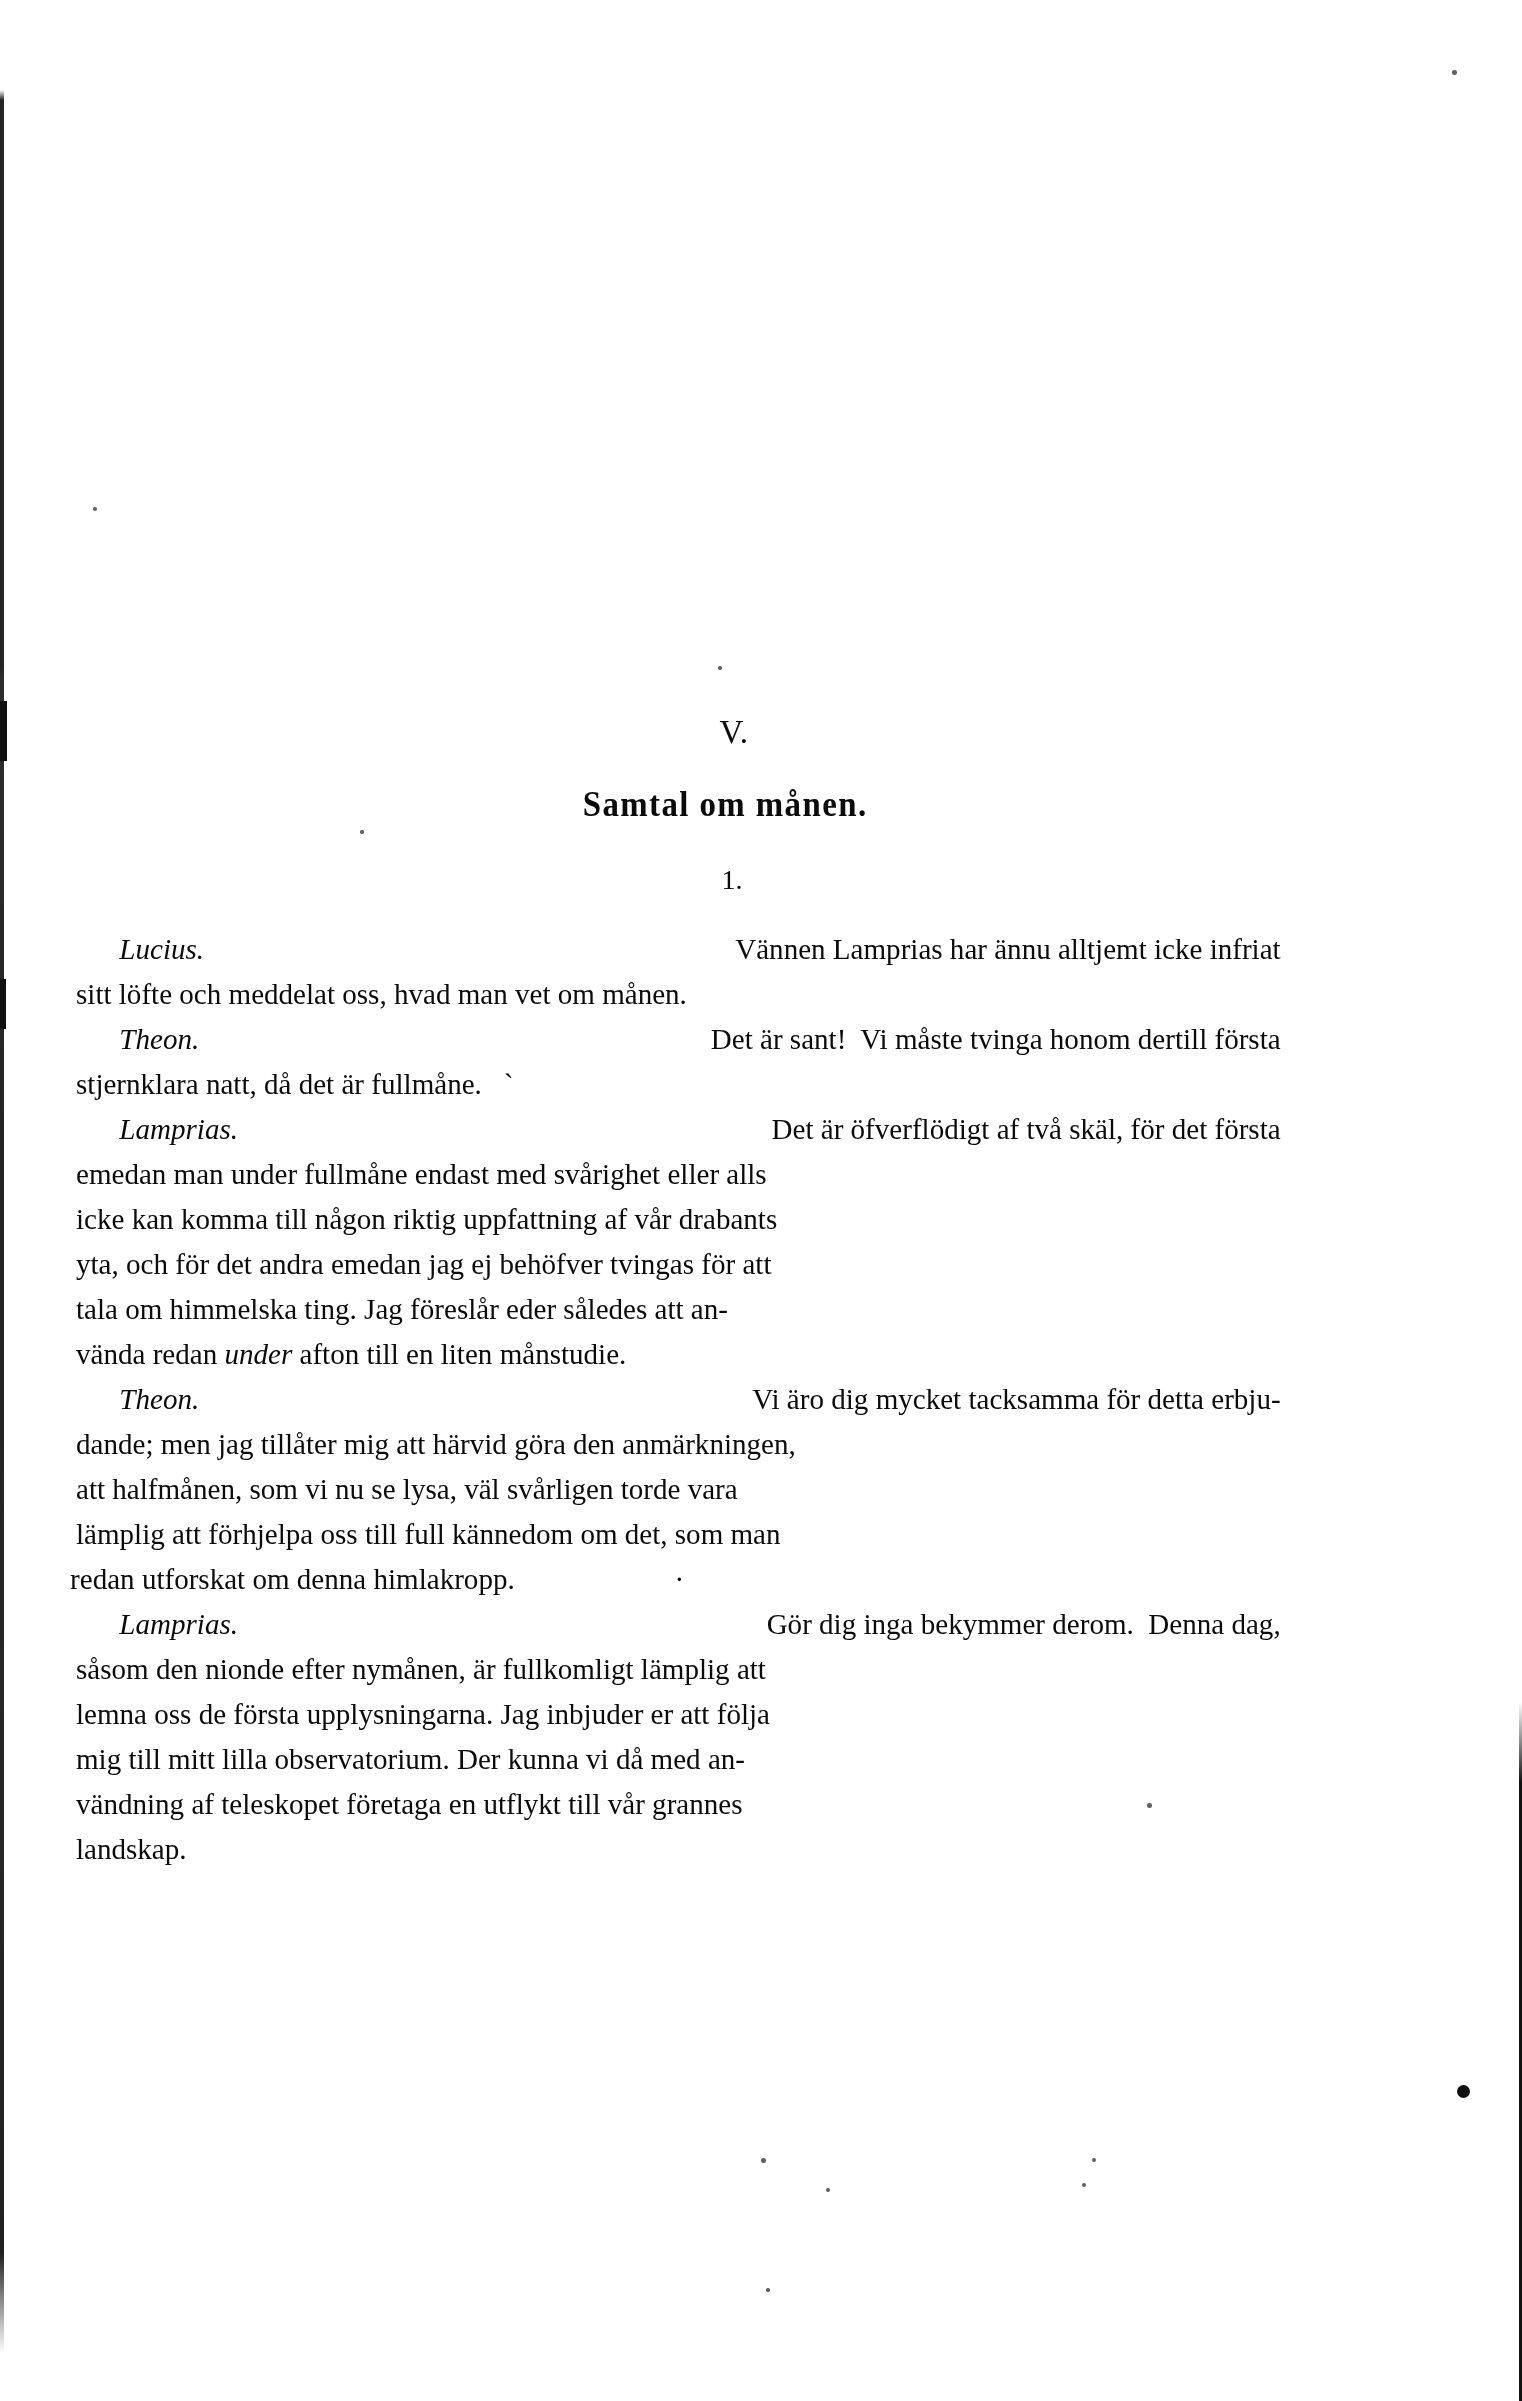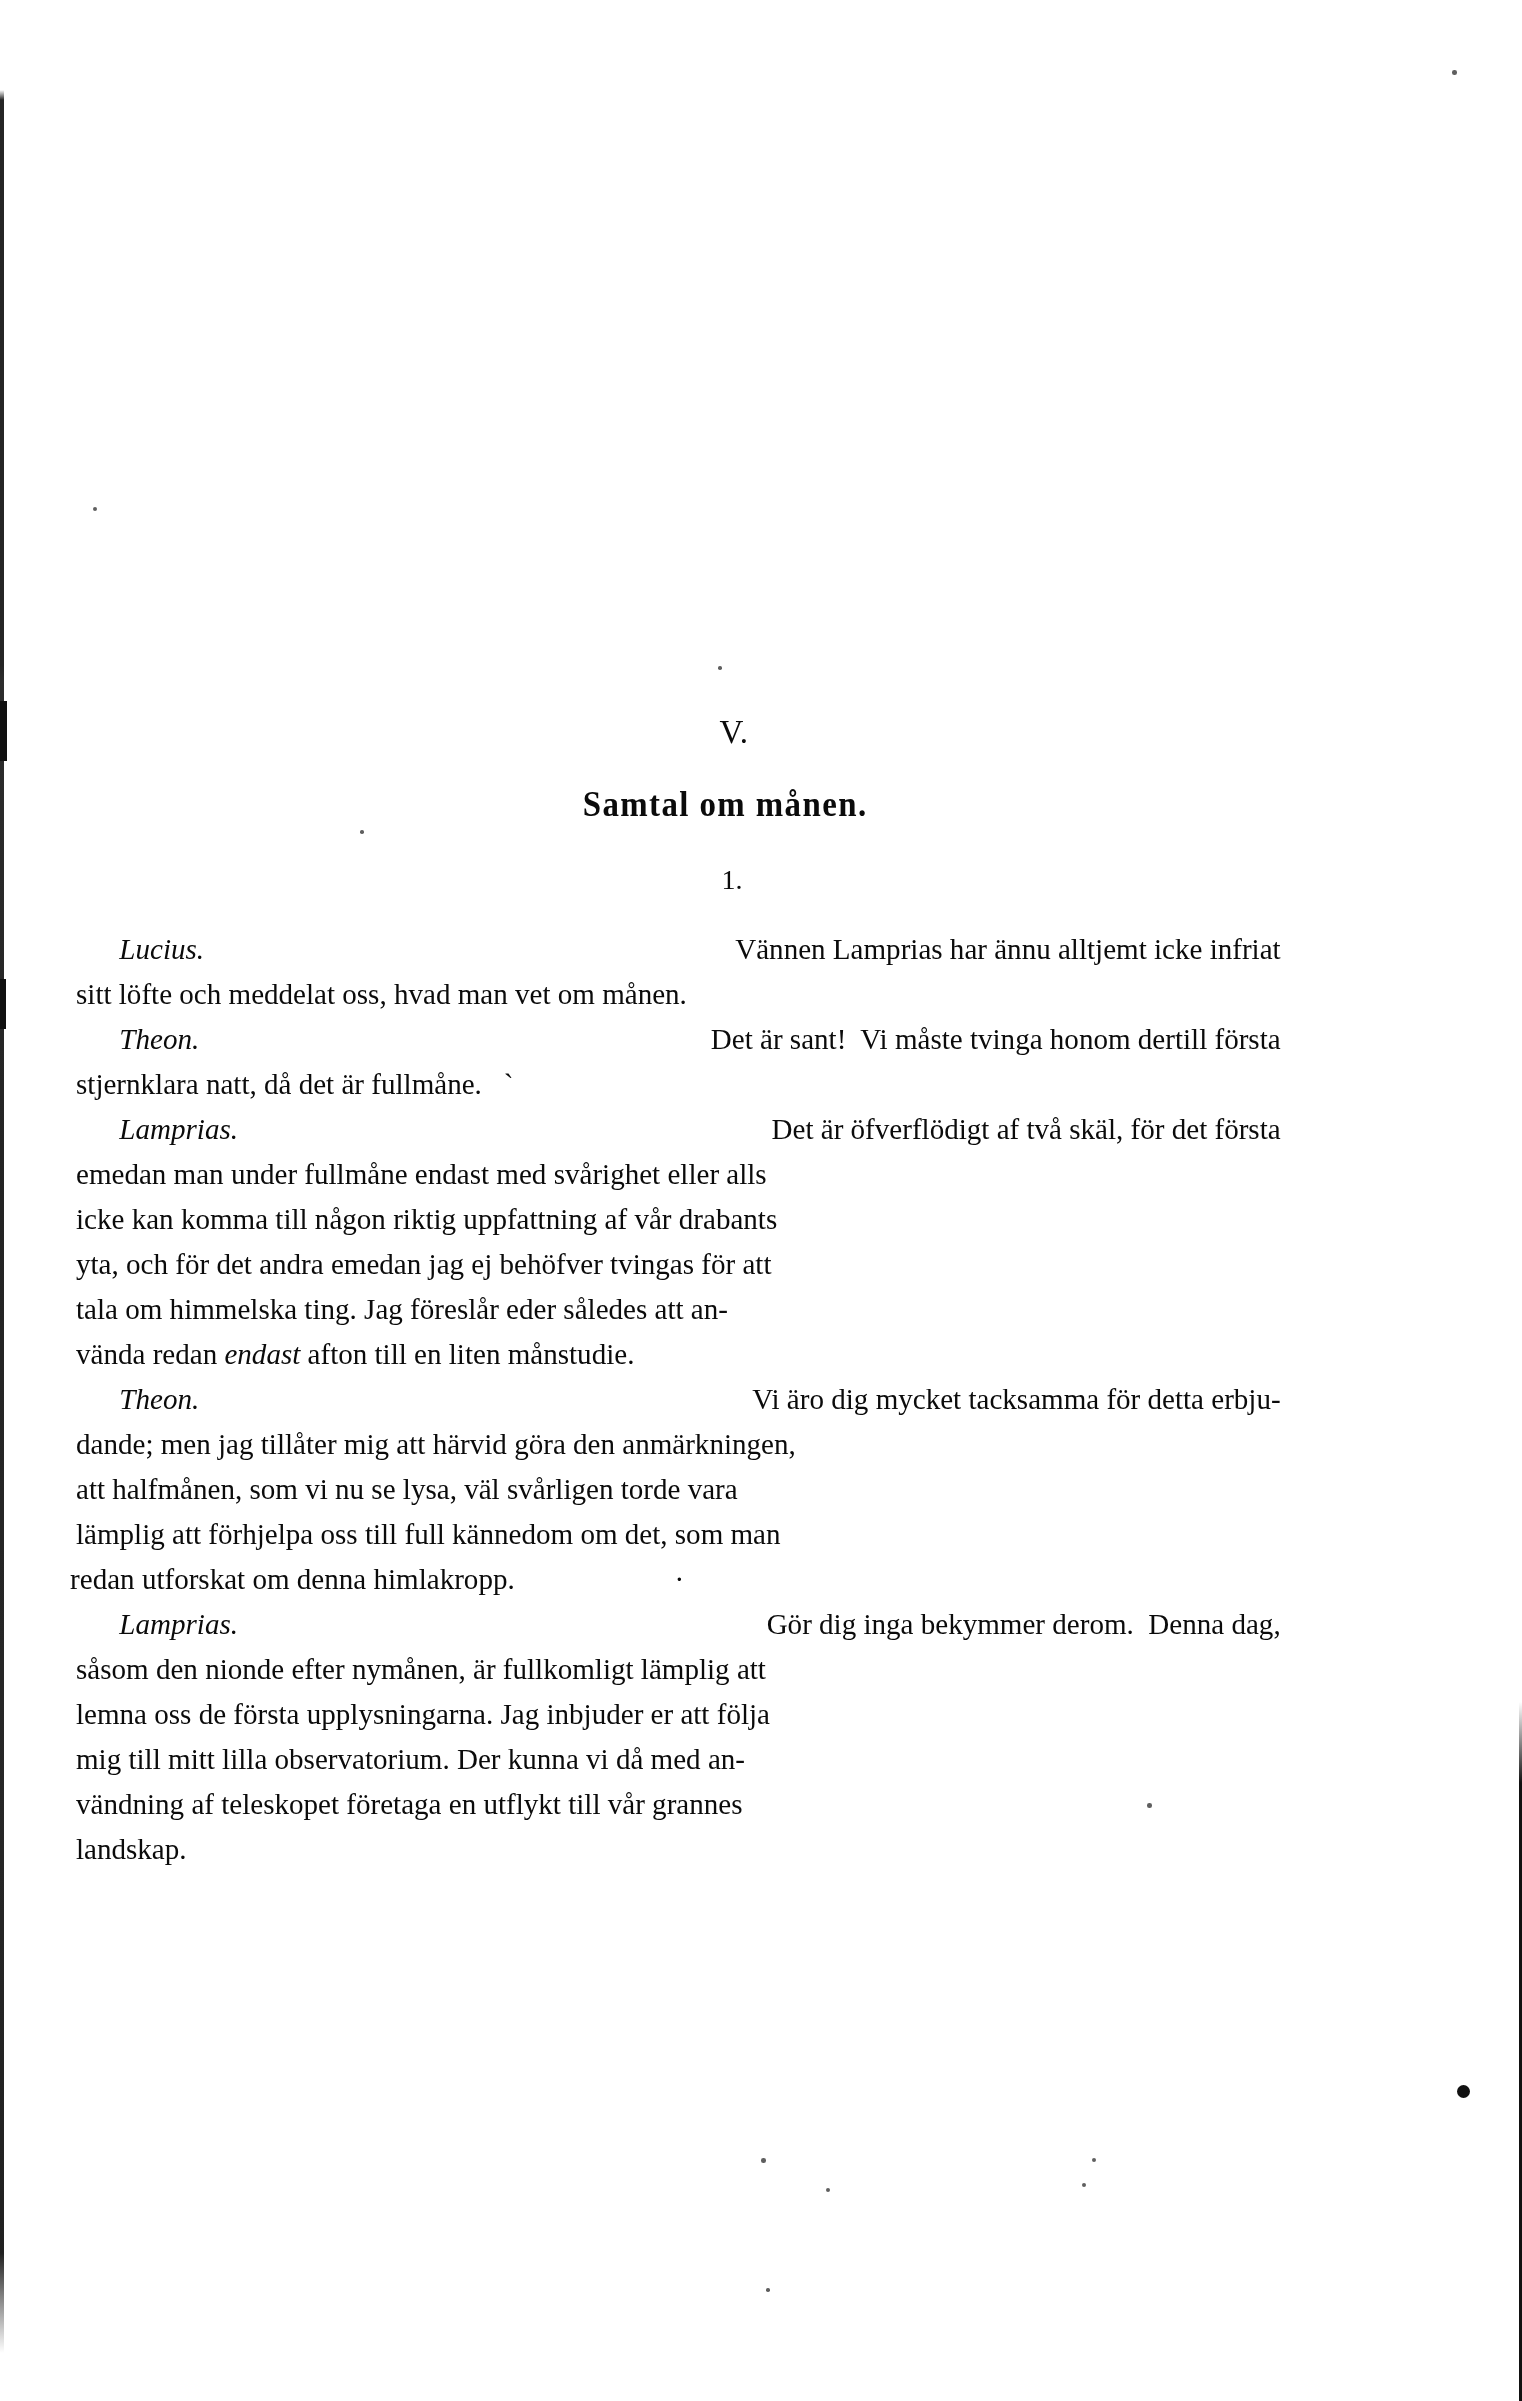--- a/index.html
+++ b/index.html
@@ -185,21 +185,21 @@
 
     <p class="para">
       <span class="line just">
         <span><span class="indent"></span><span class="speaker">Lamprias.</span>&nbsp;&nbsp;</span>
           <span>Det är öfverflödigt af två skäl, för det första</span>
       </span>
       <span class="line"><span>emedan man under fullmåne endast med svårighet eller alls</span></span>
       <span class="line"><span>icke kan komma till någon riktig uppfattning af vår drabants</span></span>
       <span class="line"><span>yta, och för det andra emedan jag ej behöfver tvingas för att</span></span>
       <span class="line"><span>tala om himmelska ting.  Jag föreslår eder således att an-</span></span>
-      <span class="line">vända&nbsp;redan&nbsp;<span class="em">endast</span>&nbsp;afton&nbsp;till&nbsp;en&nbsp;liten&nbsp;månstudie.</span>
+      <span class="line">vända&nbsp;redan&nbsp;<span class="em">under</span>&nbsp;afton&nbsp;till&nbsp;en&nbsp;liten&nbsp;månstudie.</span>
     </p>
 
     <p class="para">
       <span class="line just">
         <span><span class="indent"></span><span class="speaker">Theon.</span>&nbsp;&nbsp;</span>
           <span>Vi äro dig mycket tacksamma för detta erbju-</span>
       </span>
       <span class="line"><span>dande; men jag tillåter mig att härvid göra den anmärkningen,</span></span>
       <span class="line"><span>att halfmånen, som vi nu se lysa, väl svårligen torde vara</span></span>
       <span class="line"><span>lämplig att förhjelpa oss till full kännedom om det, som man</span></span>

